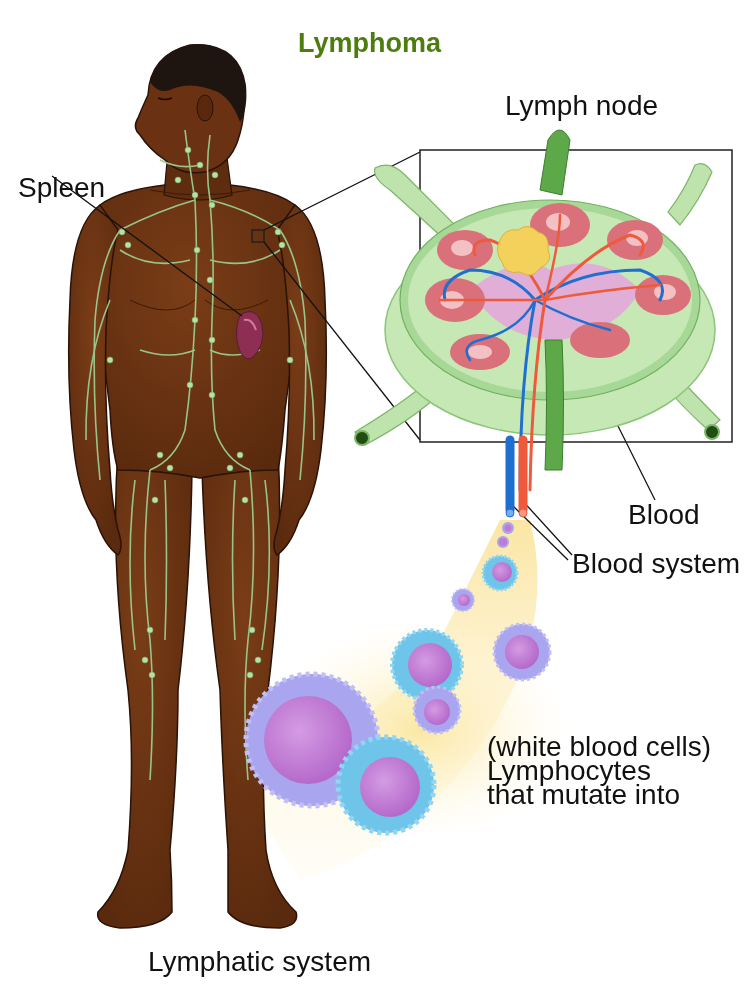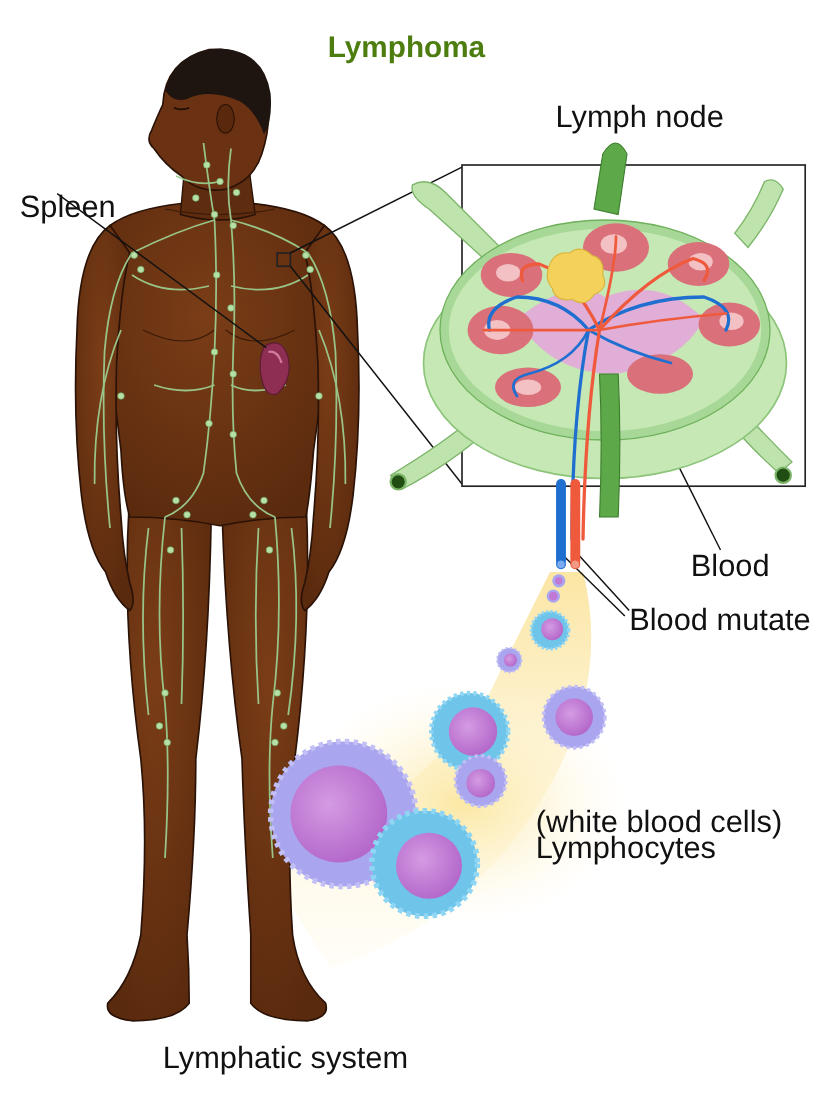--- a/index.html
+++ b/index.html
@@ -215,18 +215,19 @@
 
     <circle cx="386" cy="785" r="48" fill="#6fc4ea" stroke="#8fd6f4" stroke-width="5" stroke-dasharray="4 4"></circle>
     <circle cx="390" cy="787" r="30" fill="url(#nucGrad)"></circle>
   </g>
 </svg>
 
 <div class="title">Lymphoma</div>
 <div class="label" style="left:18px; top:148px;margin-top:28px;">Spleen</div>
 <div class="label" style="left:505px; top:94px;">Lymph node</div>
 <div class="label" style="left:628px; top:503px;">Blood</div>
-<div class="label" style="left:572px; top:552px;">Blood mutate</div>
+<div class="label" style="left:572px; top:552px;">Blood system</div>
 <div class="label multiline" style="left:487px; top:735px;">
   <div>(white blood cells)</div>
   <div>Lymphocytes</div>
+  <div>that mutate into</div>
 </div>
 <div class="label" style="left:108px; top:950px;margin-left:40px;">Lymphatic system</div>
 
 </body></html>

